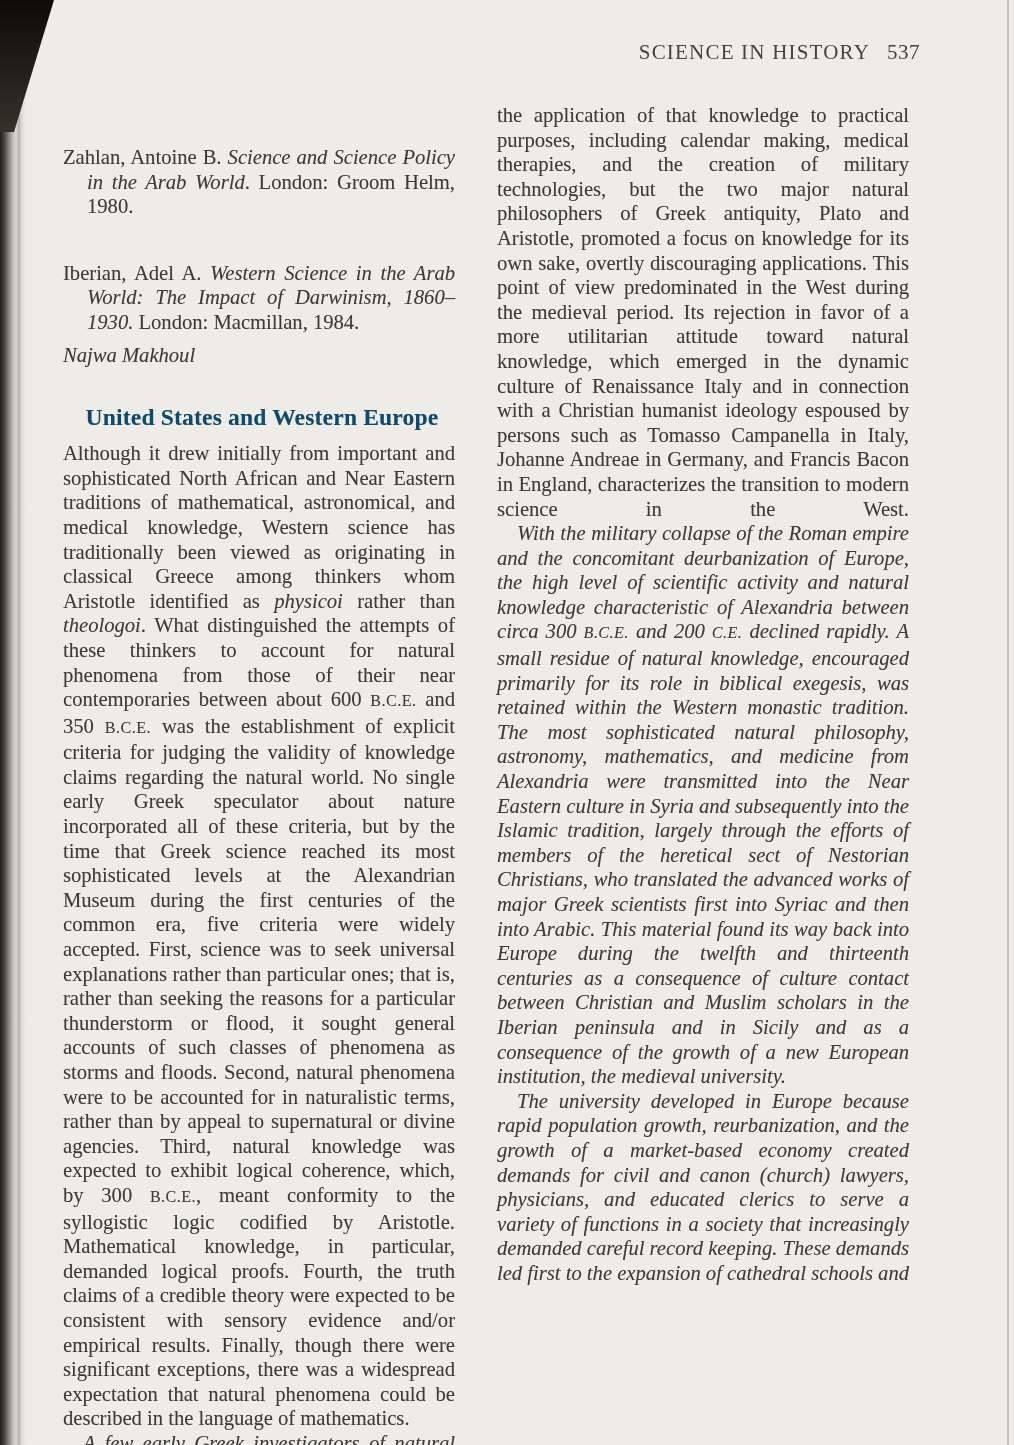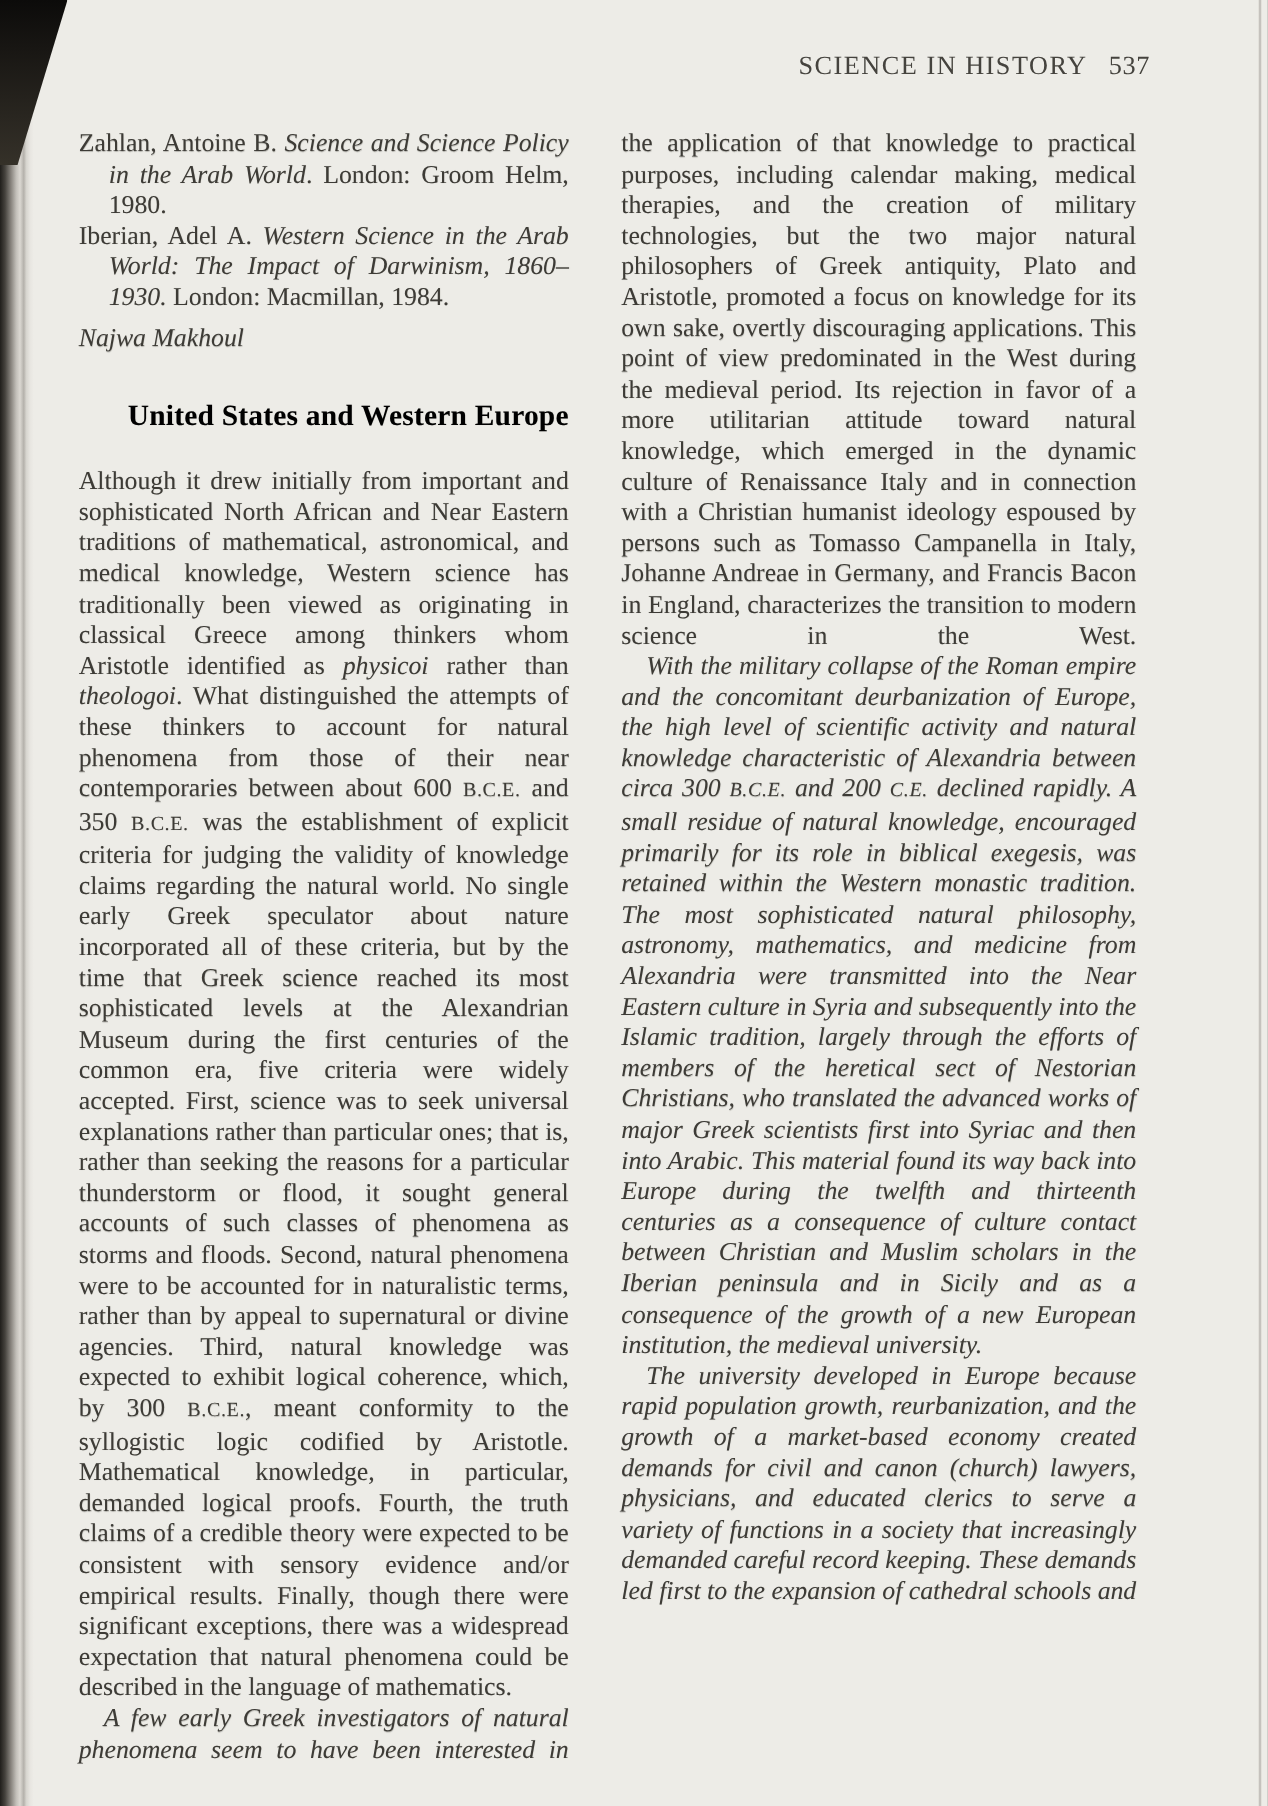--- a/index.html
+++ b/index.html
@@ -36,26 +36,26 @@
   .running-header .pagenum { margin-left: 17px; letter-spacing: 0.5px; }
   .columns {
     position: absolute; top: 103px; left: 63px;
     display: flex; gap: 42px;
     text-shadow: 0.2px 0.2px 0.6px rgba(64,62,57,0.30);
   }
   .col { font-size: 20.6px; line-height: 24.6px; text-align: justify; }
   .col-left  { width: 392px; }
   .col-right { width: 412px; }
   p { margin: 0; }
-  .bib-entry { padding-left: 24px; text-indent: -24px; }
+  .bib-entry { padding-left: 24px; text-indent: -24px; margin-top: 42px; }
   .attribution { text-align: left; font-style: italic; margin-top: 8px; padding-right: 2px; }
   .heading {
-    font-size: 23.5px; font-weight: 700; color: #000000;
-    margin: 36px 0 26px 6px; letter-spacing: 0.2px; line-height: 28px;
-    text-align: right;
+    font-size: 23.5px; font-weight: 700; color: #0c4a6e;
+    margin: 36px 0 10px 6px; letter-spacing: 0.2px; line-height: 28px;
+    text-align: center;
   }
   .indent { text-indent: 20px; font-style: italic; }
   .cont { text-align-last: justify; }
   .it { font-style: italic; }
   .sc { font-size: 0.78em; letter-spacing: 0.03em; }
 </style>
 </head>
 <body>
 
 <div class="page">

